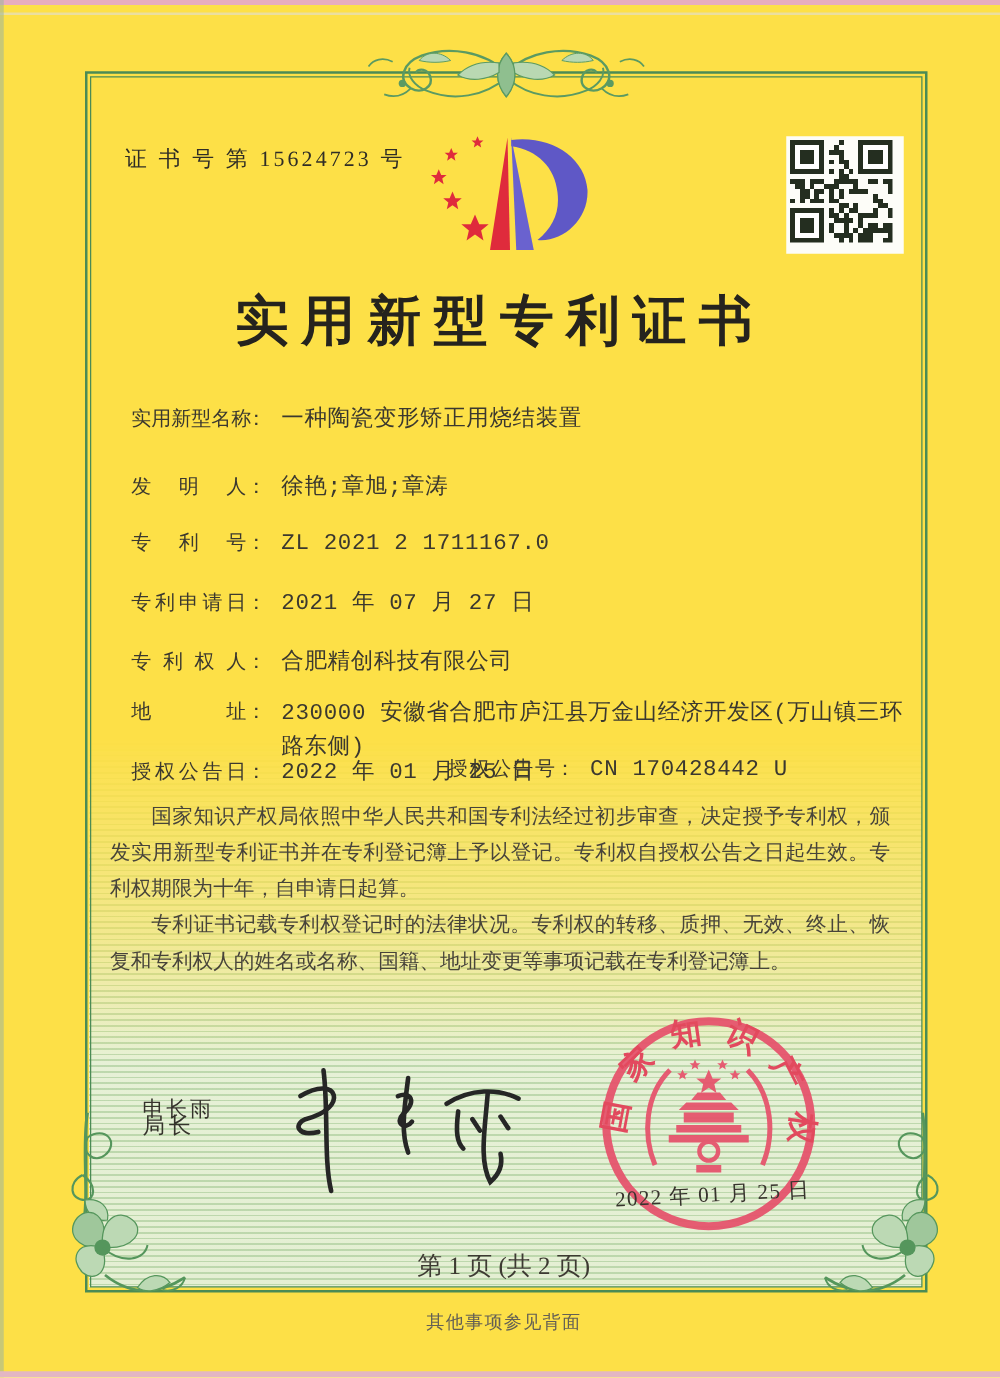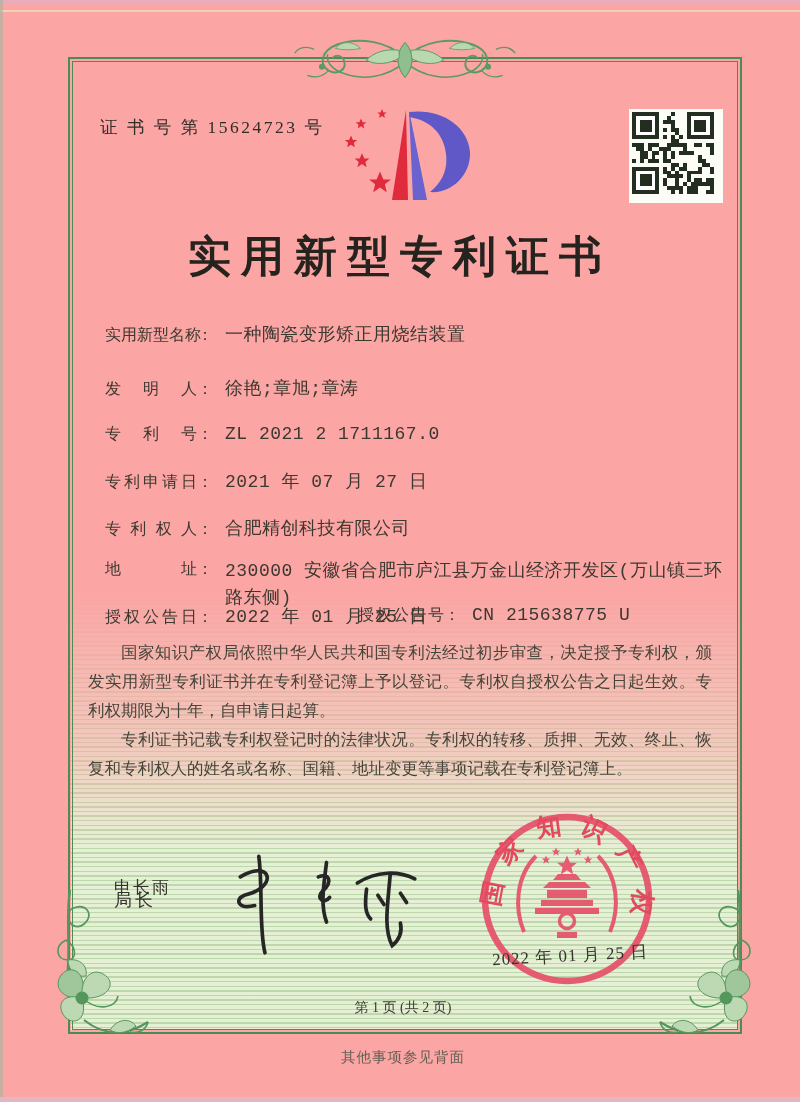--- a/index.html
+++ b/index.html
@@ -1,18 +1,18 @@
 <!DOCTYPE html>
 <html><head>
 <meta charset="utf-8">
 <style>
   html,body{margin:0;padding:0;}
   body{width:800px;height:1102px;position:relative;overflow:hidden;
        font-family:"Liberation Serif","DejaVu Serif",serif;}
-  .page{position:absolute;inset:0;background:#fca5a5;}
+  .page{position:absolute;inset:0;background:#fde047;}
   
   .edge-top{position:absolute;left:0;top:0;width:800px;height:4px;background:#e7adbd;}
   .edge-top2{position:absolute;left:0;top:10px;width:800px;height:2px;background:#e6dfb6;opacity:.8;}
   .edge-left{position:absolute;left:0;top:0;width:3px;height:1102px;background:#9db49c;opacity:.55;}
   .edge-bottom{position:absolute;left:0;top:1097px;width:800px;height:5px;background:#e3b6c3;}
   
   .band{position:absolute;left:71px;top:590px;width:667px;height:440px;z-index:1;
         background:
           repeating-linear-gradient(180deg,rgba(156,196,140,.55) 0 1.4px,rgba(156,196,140,0) 1.4px 4.6px),
           linear-gradient(#e9f2da,#e4efd3);
@@ -41,21 +41,21 @@
              color:#47443a;z-index:4;}
   .body-text p{margin:0;text-indent:2em;text-align:justify;}
   .sig-role{position:absolute;left:114px;top:888px;font-size:18px;color:#35332c;z-index:5;letter-spacing:3px;}
   .sig-name{position:absolute;left:114px;top:876px;font-size:17px;color:#35332c;z-index:5;letter-spacing:2px;}
   .signature{position:absolute;left:228px;top:845px;width:195px;height:115px;z-index:5;}
   .seal{position:absolute;left:476px;top:808px;width:182px;height:182px;z-index:5;
         opacity:.93;mix-blend-mode:multiply;}
   .seal-date{position:absolute;left:492px;top:944px;width:160px;font-size:17px;color:#37342d;
              letter-spacing:1px;z-index:6;transform:rotate(-3deg);white-space:nowrap;}
   .page-footer{position:absolute;left:68px;top:999px;width:670px;text-align:center;
-               font-size:14px;color:#3d3a32;z-index:5;}
+               font-size:20px;color:#3d3a32;z-index:5;}
   .back-note{position:absolute;left:68px;top:1048px;width:670px;text-align:center;
              font-size:14.5px;color:#646055;z-index:5;letter-spacing:1px;}
   .seal-ring-text{font-size:25px;letter-spacing:16px;font-weight:bold;fill:#e23d56;}
 </style>
 </head>
 <body>
 
 <div class="page">
 
   <div class="edge-top"></div>
@@ -287,21 +287,21 @@
     </div>
     <div class="row" style="top:516px">
       <span class="flabel">专利权人</span><span class="fcolon">：</span><span class="fval">合肥精创科技有限公司</span>
     </div>
     <div class="row" style="top:558px">
       <span class="flabel">地址</span><span class="fcolon">：</span><span class="fval addr-lines">230000 安徽省合肥市庐江县万金山经济开发区(万山镇三环路东侧)</span>
     </div>
     <div class="row" style="top:604px">
       <span class="flabel">授权公告日</span><span class="fcolon">：</span><span class="fval">2022 年 01 月 25 日</span>
       <span class="grant2">
-        <span class="flabel" style="width:86px">授权公告号</span><span class="fcolon">：</span><span class="fval">CN 215638775 U</span>
+        <span class="flabel" style="width:86px">授权公告号</span><span class="fcolon">：</span><span class="fval">CN 170428442 U</span>
       </span>
     </div>
 
     <div class="body-text">
       <p>国家知识产权局依照中华人民共和国专利法经过初步审查，决定授予专利权，颁发实用新型专利证书并在专利登记簿上予以登记。专利权自授权公告之日起生效。专利权期限为十年，自申请日起算。</p>
       <p>专利证书记载专利权登记时的法律状况。专利权的转移、质押、无效、终止、恢复和专利权人的姓名或名称、国籍、地址变更等事项记载在专利登记簿上。</p>
     </div>
 
     <div class="sig-role">局长</div>
     <div class="sig-name">申长雨</div>

